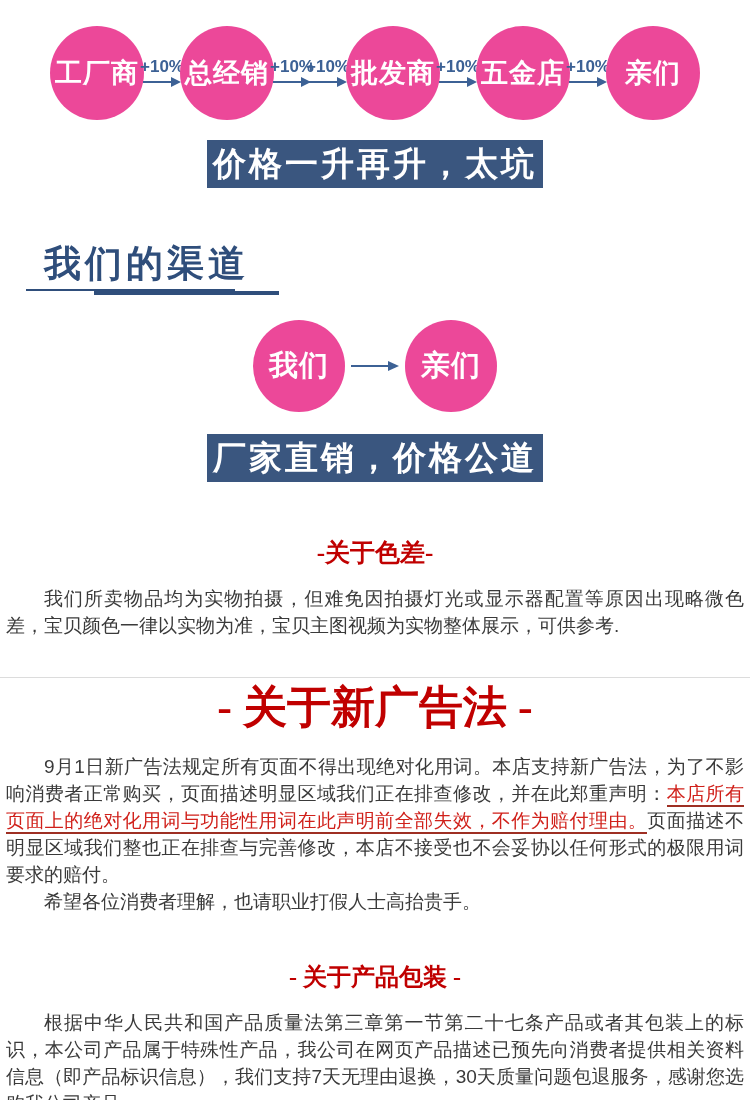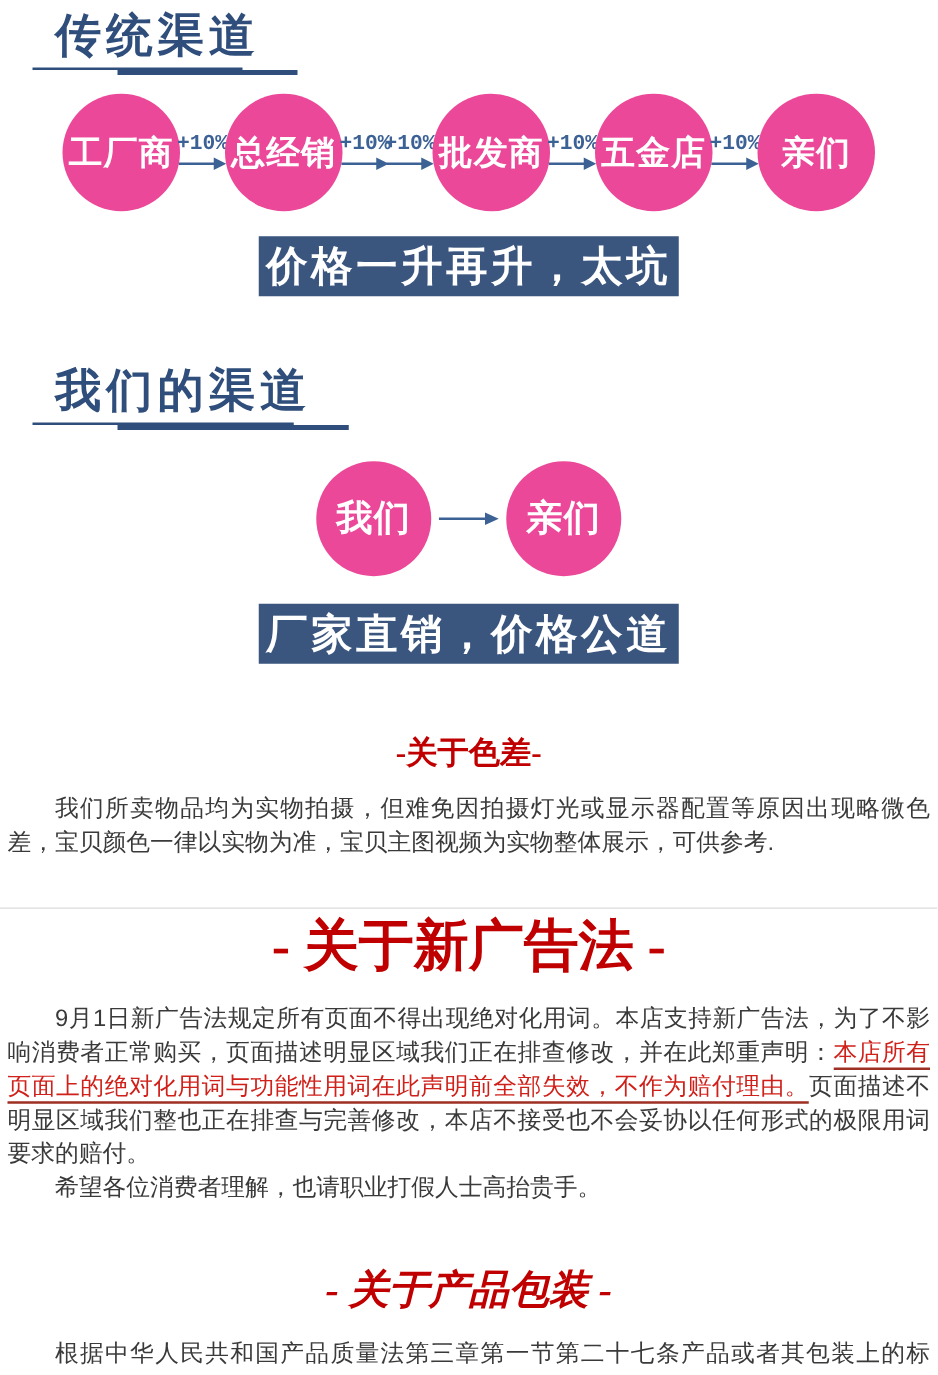--- a/index.html
+++ b/index.html
@@ -19,60 +19,55 @@
 
   
   .flow{display:flex;align-items:center;justify-content:center;margin-top:26px;}
   .flow2{margin-top:36px;}
   .node{
     width:94px;height:94px;border-radius:50%;background:#ec4899;color:#ffffff;
     display:flex;align-items:center;justify-content:center;
     font-size:27px;font-weight:bold;letter-spacing:1px;flex:none;
   }
   .node-big{width:92px;height:92px;font-size:29px;}
-  .gap{width:42px;flex:none;display:flex;flex-direction:column;align-items:center;margin:0 -3px;font-family:Liberation Mono, monospace;}
+  .gap{width:42px;flex:none;display:flex;flex-direction:column;align-items:center;margin:0 -3px;}
   .gap .pct{font-size:17px;font-weight:bold;color:#3c6195;line-height:1;margin-bottom:1px;}
   .gap2{width:60px;margin:0;}
 
   
   .banner{
     width:336px;height:48px;margin:20px auto 0;background:#3a567f;color:#ffffff;
     font-size:33px;font-weight:900;letter-spacing:3px;text-align:center;line-height:48px;
   }
   .banner2{margin-top:22px;}
 
   
   .red-heading{
     margin:0;text-align:center;color:#c00000;
     font-family:"Liberation Serif","DejaVu Serif",serif;font-weight:bold;
   }
   .rh1{font-size:25px;margin-top:54px;}
   .rh2{font-size:44px;}
-  .rh3{font-size:32px;margin-top:46px;font-style:italic;}
+  .rh3{font-size:24px;margin-top:46px;}
 
   .body-para{
     margin:16px 6px 0;font-size:19px;line-height:27px;color:#3a3a3a;
     text-indent:2em;text-align:justify;
   }
   .para-follow{margin-top:0;}
   .red-claim{color:#d0201a;border-bottom:2px solid #9e2f23;padding-bottom:1px;}
 
   .divider{border:none;border-top:1px solid #dcdcdc;margin:38px 0 0 0;}
 </style>
 </head>
 <body>
 
 <div>
 
   <section>
-    <div class="blue-heading-wrap">
-      <h2 class="blue-heading">传统渠道</h2>
-      <div class="underline-thin"></div>
-      <div class="underline-thick"></div>
-    </div>
 
     <div class="flow">
       <div class="node">工厂商</div>
       <div class="gap">
         <span class="pct">+10%</span>
         <svg width="38" height="12" viewBox="0 0 38 12">
             <line x1="0" y1="6" x2="29" y2="6" stroke="#3c6195" stroke-width="2"></line>
             <polygon points="28,1 38,6 28,11" fill="#3c6195"></polygon>
           </svg>
       </div>

